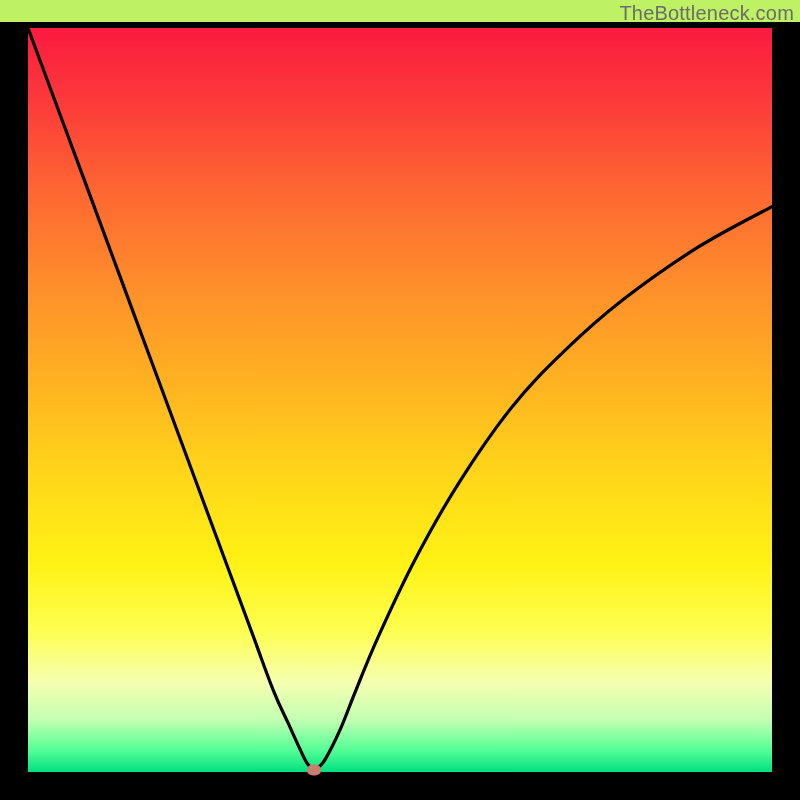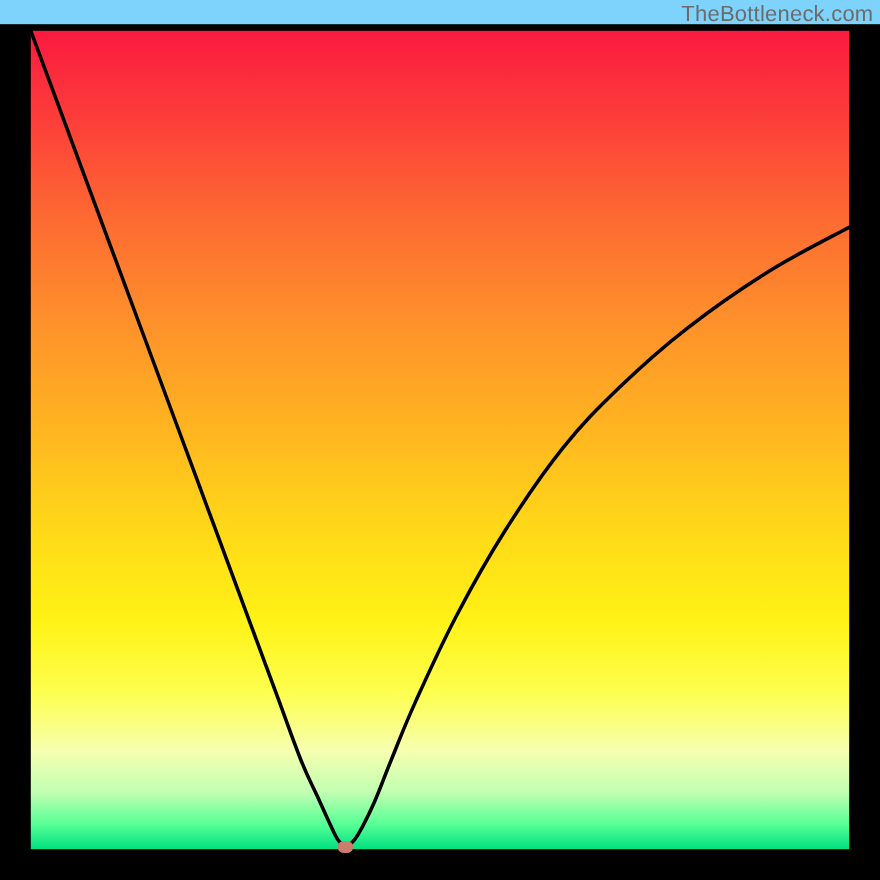--- a/index.html
+++ b/index.html
@@ -8,21 +8,21 @@
     width: 800px;
     height: 800px;
     background: #ffffff;
     font-family: Arial, Helvetica, sans-serif;
     overflow: hidden;
   }
   .stage {
     position: relative;
     width: 800px;
     height: 800px;
-    background: #7dd3fc;
+    background: #bef264;
   }
   .watermark {
     position: absolute;
     top: 2px;
     right: 6px;
     font-size: 20px;
     font-weight: 400;
     color: #6b6b6b;
     letter-spacing: 0.2px;
     user-select: none;

